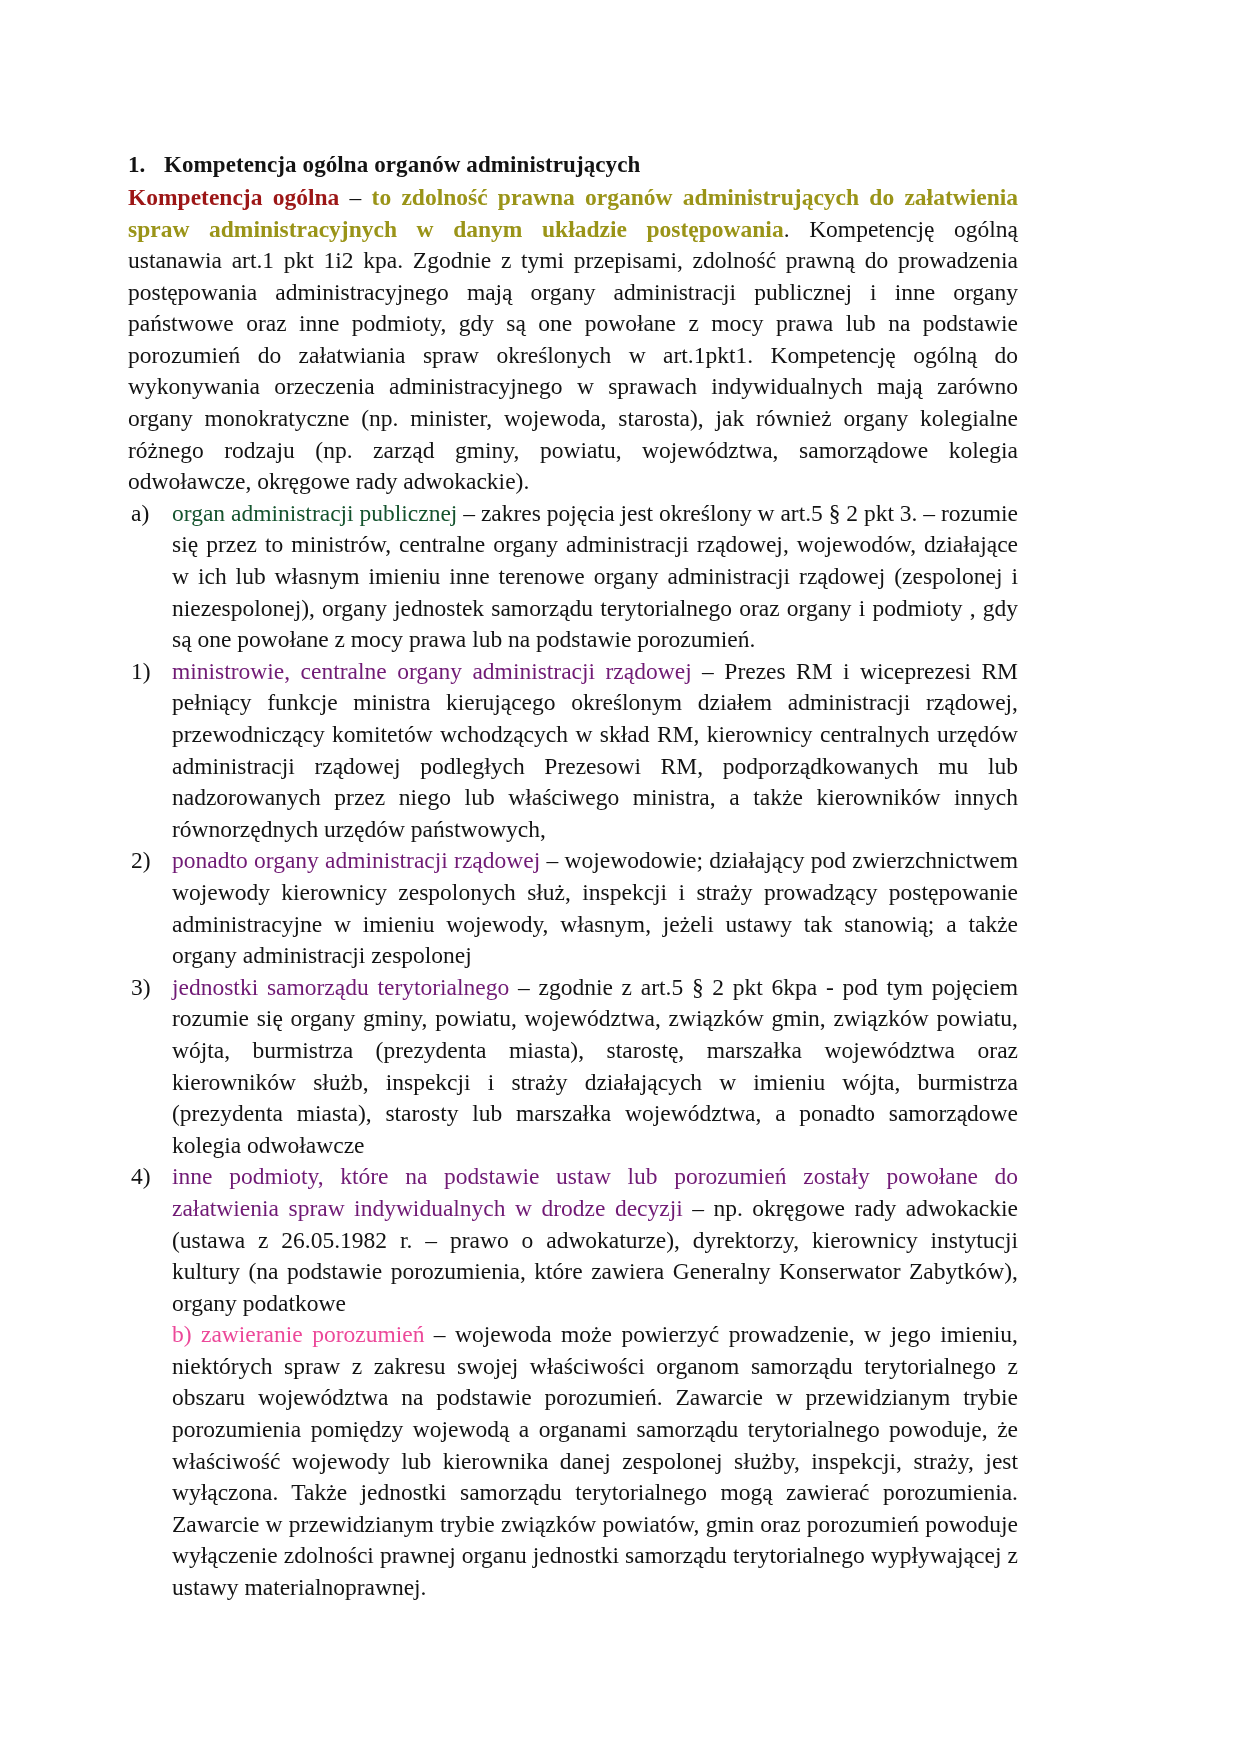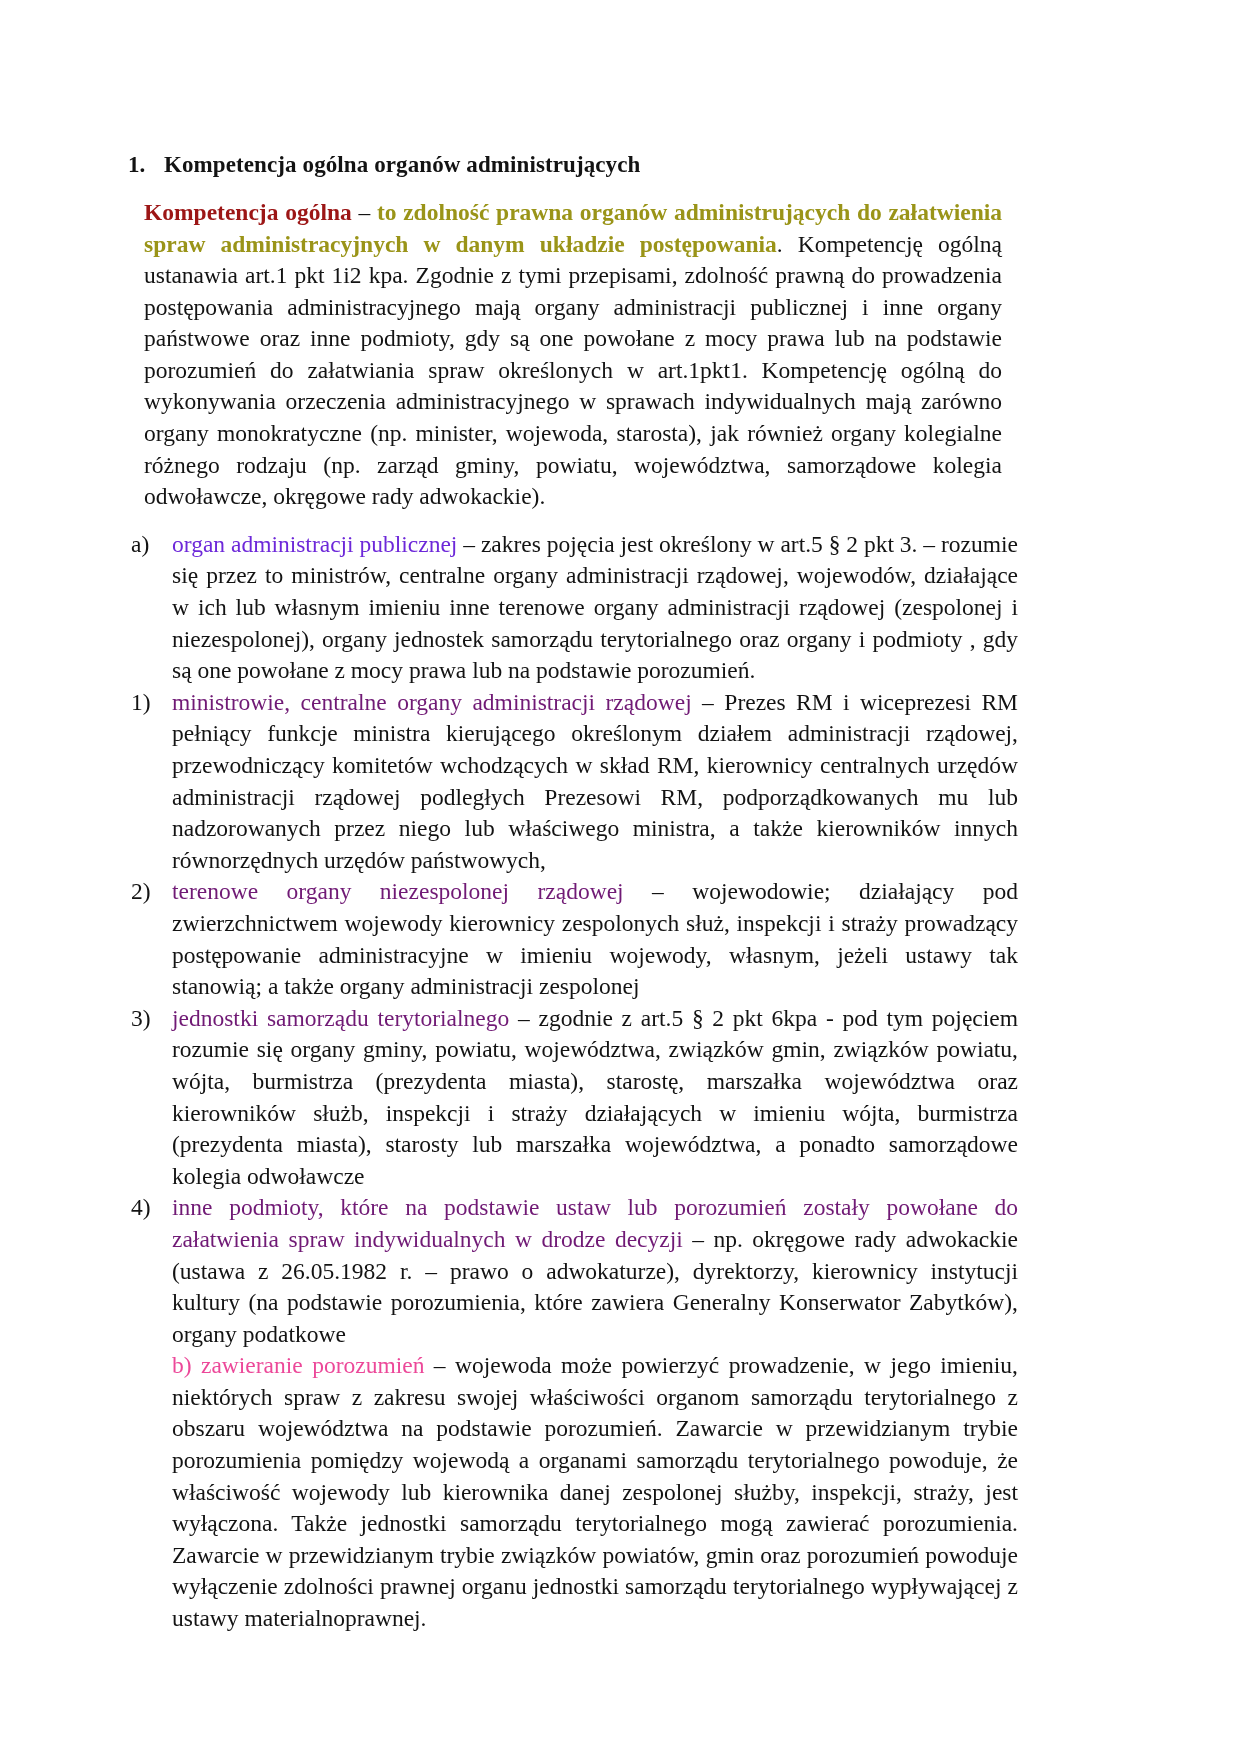--- a/index.html
+++ b/index.html
@@ -44,41 +44,41 @@
     margin: 0 0 1px 0;
     text-align: left;
   }
   .title-num {
     display: inline-block;
     width: 36px;
   }
 
   
   .para {
-    margin: 16px;
+    margin: 0;
     text-align: justify;
     text-justify: inter-word;
   }
   .para.lead {
     text-indent: 0;
   }
 
   .hl-darkred {
     color: #9c1616;
     font-weight: bold;
   }
   .hl-olive {
     color: #9a9418;
     font-weight: bold;
   }
   .hl-olive-light {
     color: #ec4899;
   }
   .hl-red {
-    color: #6d28d9;
+    color: #14532d;
   }
   .hl-blue {
     color: #701a75;
   }
   .dash-plain {
     color: #131313;
     font-weight: normal;
   }
 
   
@@ -135,21 +135,21 @@
       </li>
     </ul>
 
     <ol class="lst">
       <li class="li">
         <span class="marker">1)</span>
         <span class="li-text"><span class="hl-blue">ministrowie, centralne organy administracji rządowej</span><span> – Prezes RM i wiceprezesi RM pełniący funkcje ministra kierującego określonym działem administracji rządowej, przewodniczący komitetów wchodzących w skład RM, kierownicy centralnych urzędów administracji rządowej podległych Prezesowi RM, podporządkowanych mu lub nadzorowanych przez niego lub właściwego ministra, a także kierowników innych równorzędnych urzędów państwowych,</span></span>
       </li>
       <li class="li">
         <span class="marker">2)</span>
-        <span class="li-text"><span class="hl-blue">terenowe organy niezespolonej rządowej</span><span> – wojewodowie; działający pod zwierzchnictwem wojewody kierownicy zespolonych służ, inspekcji i straży prowadzący postępowanie administracyjne w imieniu wojewody, własnym, jeżeli ustawy tak stanowią; a także organy administracji zespolonej</span></span>
+        <span class="li-text"><span class="hl-blue">ponadto organy administracji rządowej</span><span> – wojewodowie; działający pod zwierzchnictwem wojewody kierownicy zespolonych służ, inspekcji i straży prowadzący postępowanie administracyjne w imieniu wojewody, własnym, jeżeli ustawy tak stanowią; a także organy administracji zespolonej</span></span>
       </li>
       <li class="li">
         <span class="marker">3)</span>
         <span class="li-text"><span class="hl-blue">jednostki samorządu terytorialnego</span><span> – zgodnie z art.5 § 2 pkt 6kpa - pod tym pojęciem rozumie się organy gminy, powiatu, województwa, związków gmin, związków powiatu, wójta, burmistrza (prezydenta miasta), starostę, marszałka województwa oraz kierowników służb, inspekcji i straży działających w imieniu wójta, burmistrza (prezydenta miasta), starosty lub marszałka województwa, a ponadto samorządowe kolegia odwoławcze</span></span>
       </li>
       <li class="li">
         <span class="marker">4)</span>
         <span class="li-text"><span class="hl-blue">inne podmioty, które na podstawie ustaw lub porozumień zostały powołane do załatwienia spraw indywidualnych w drodze decyzji</span><span> – np. okręgowe rady adwokackie (ustawa z 26.05.1982 r. – prawo o adwokaturze), dyrektorzy, kierownicy instytucji kultury (na podstawie porozumienia, które zawiera  Generalny Konserwator Zabytków), organy podatkowe</span></span>
       </li>
     </ol>

